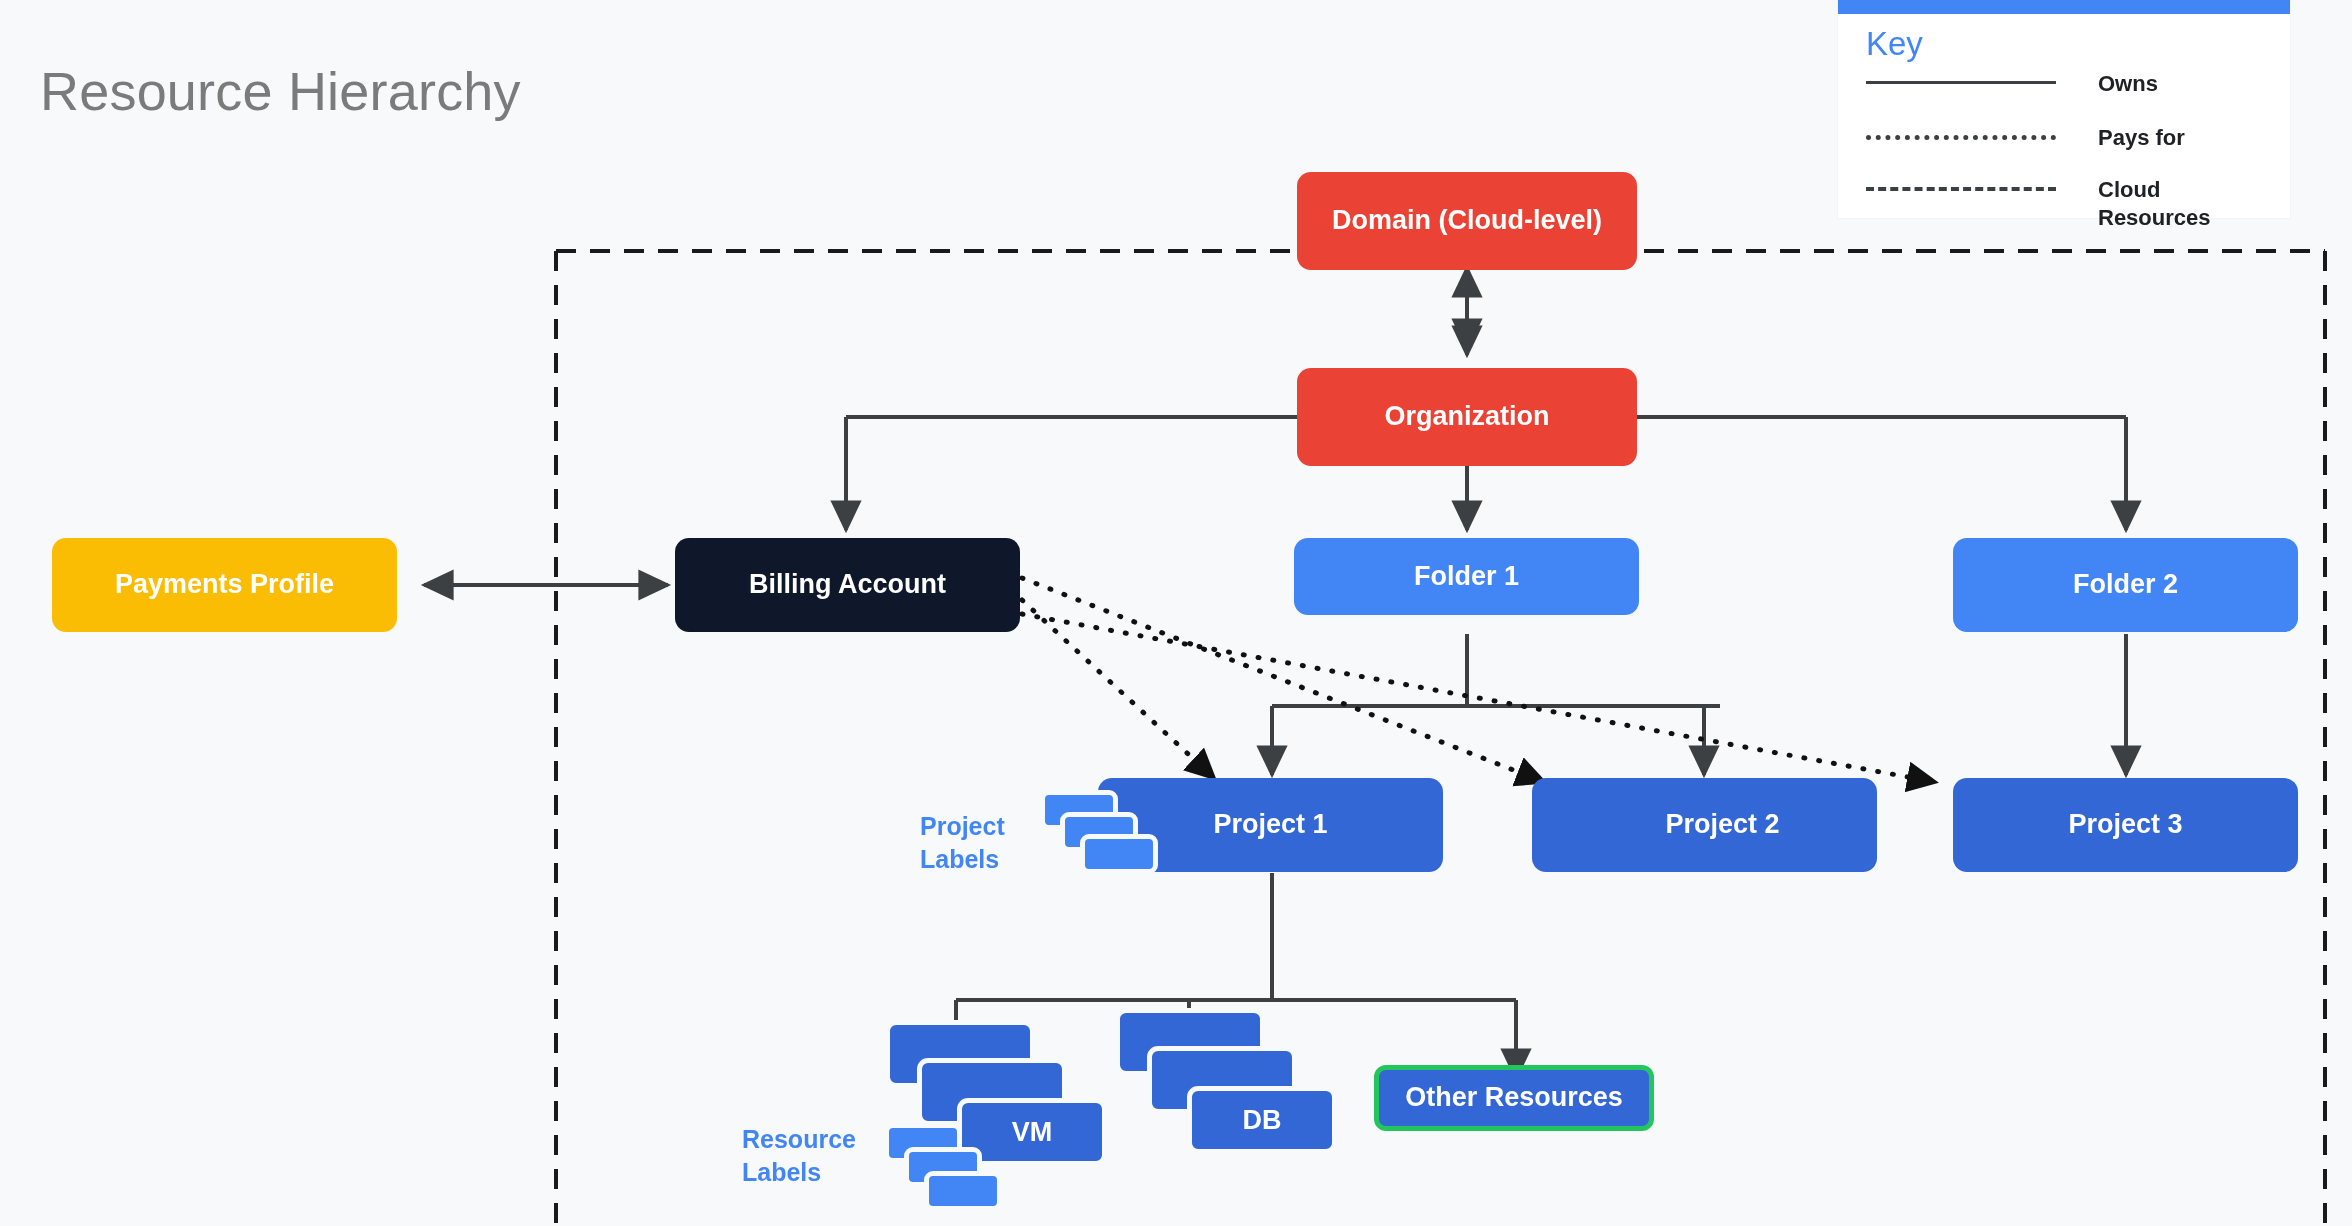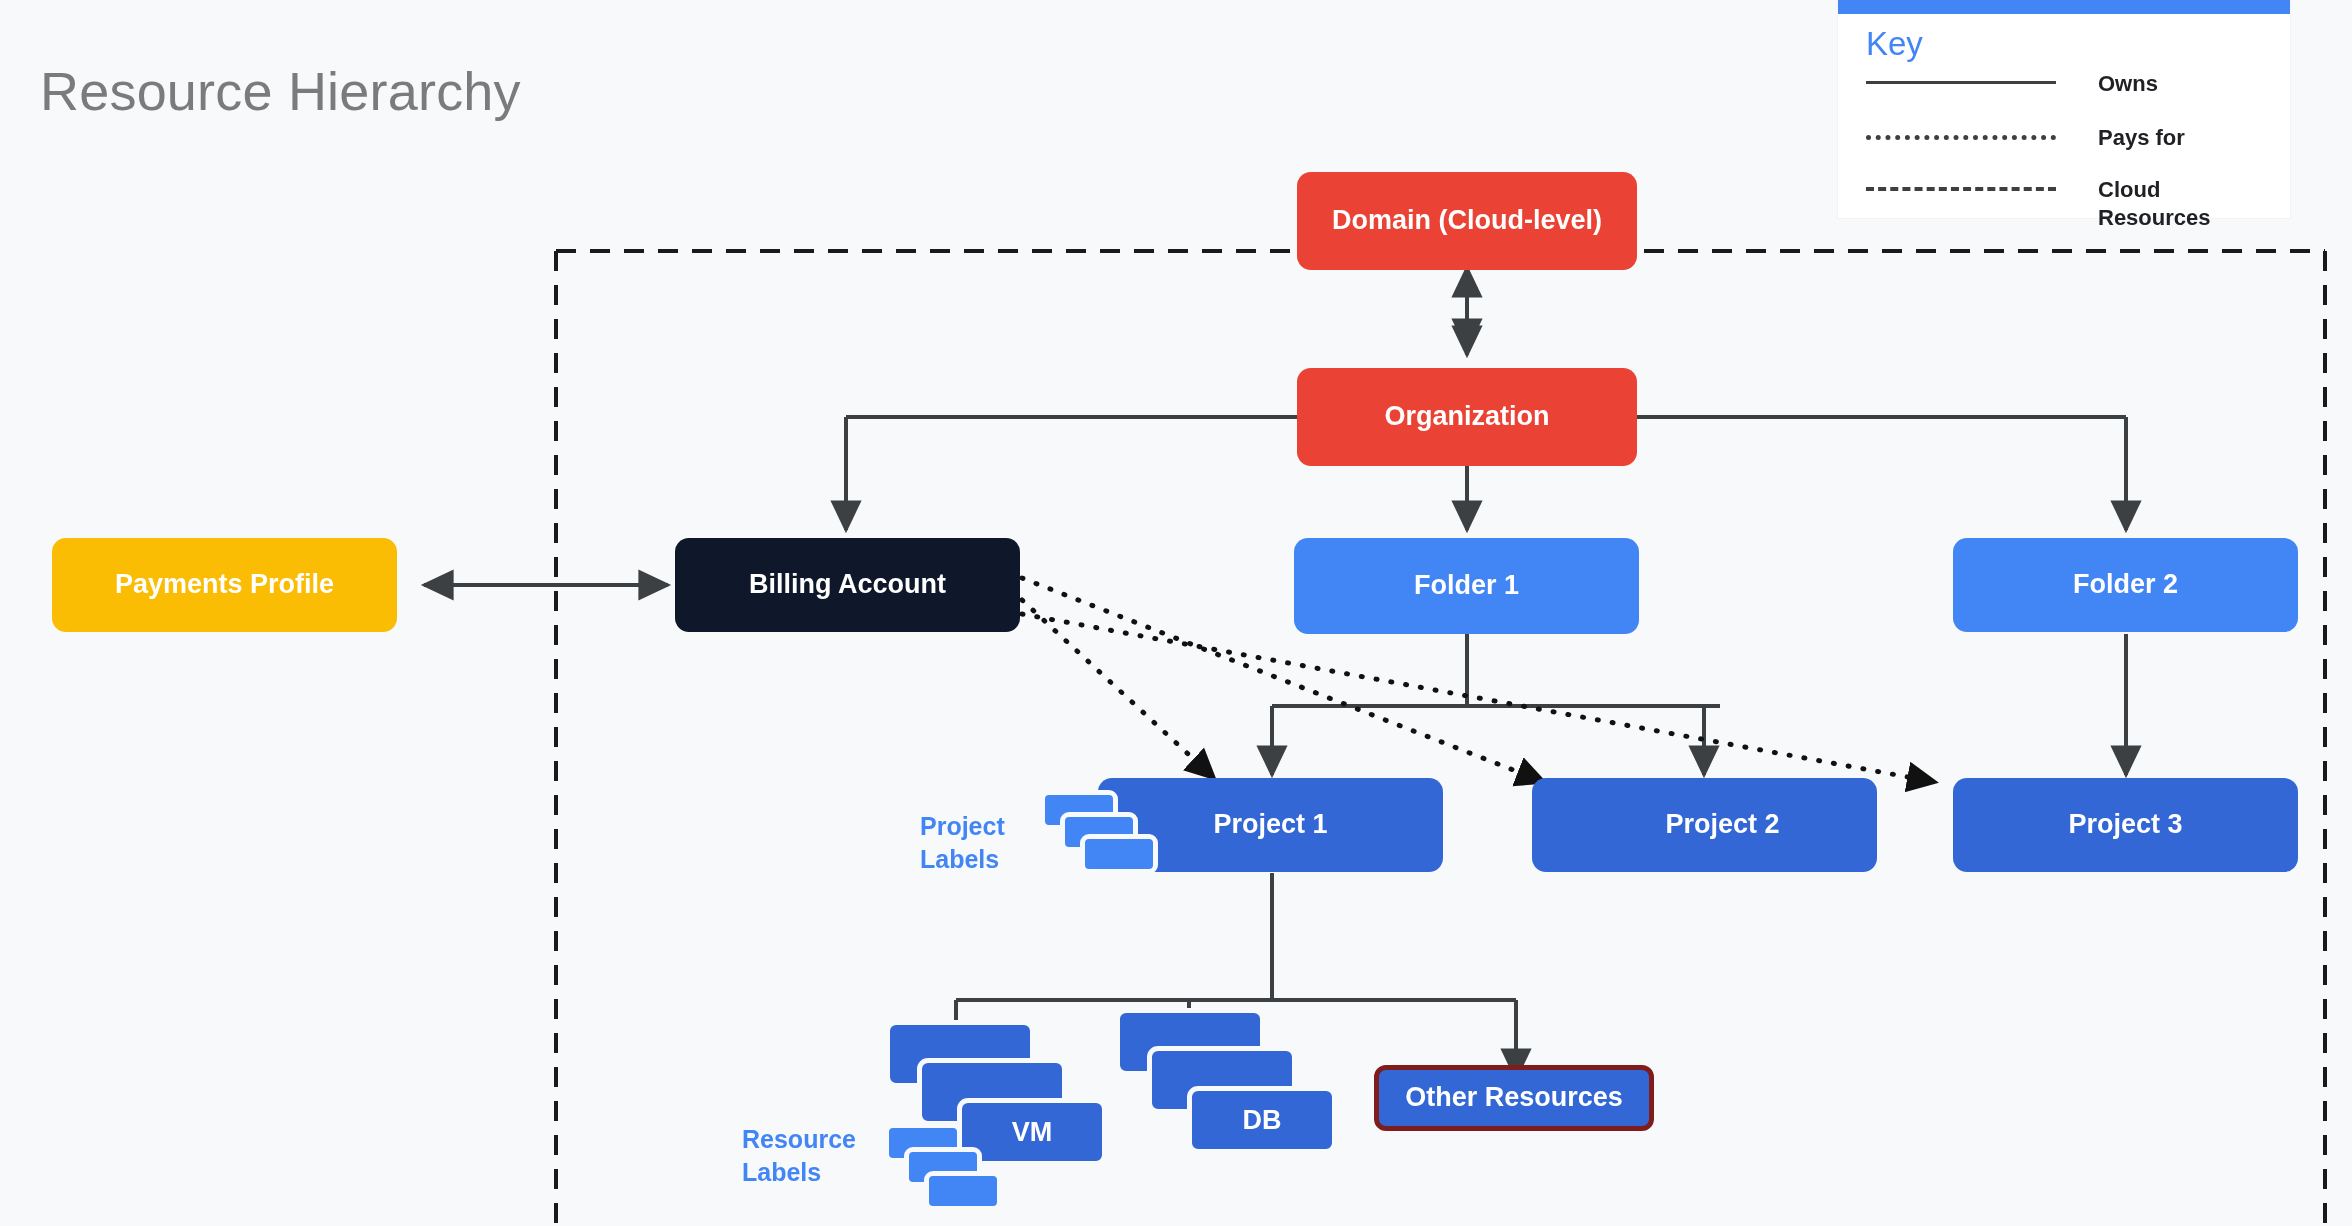--- a/index.html
+++ b/index.html
@@ -52,21 +52,21 @@
     line-height: 1.1;
     white-space: nowrap;
   }
   .node.red    { background: #ea4335; }
   .node.green  { background: #0f172a; }
   .node.yellow { background: #fbbc04; }
   .node.blue   { background: #4285f4; }
   .node.dblue  { background: #3367d6; }
 
   .node.outlined {
-    border: 5px solid #7f1d1d;
+    border: 5px solid #22c55e;
     border-radius: 12px;
   }
 
   
   .stack { position: absolute; }
   .card {
     position: absolute;
     background: #3367d6;
     border: 5px solid #f7f9fa;
     border-radius: 11px;
@@ -217,21 +217,21 @@
   </div>
 
   <div class="node yellow" style="left:52px; top:538px; width:345px; height:94px;">
     <span>Payments Profile</span>
   </div>
 
   <div class="node green" style="left:675px; top:538px; width:345px; height:94px;">
     <span>Billing Account</span>
   </div>
 
-  <div class="node blue" style="left:1294px; top:538px; width:345px; height:96px;">
+  <div class="node blue" style="left:1294px; top:538px; width:345px; height:77px;">
     <span>Folder 1</span>
   </div>
 
   <div class="node blue" style="left:1953px; top:538px; width:345px; height:94px;">
     <span>Folder 2</span>
   </div>
 
   <div class="node dblue" style="left:1098px; top:778px; width:345px; height:94px;">
     <span>Project 1</span>
   </div>

